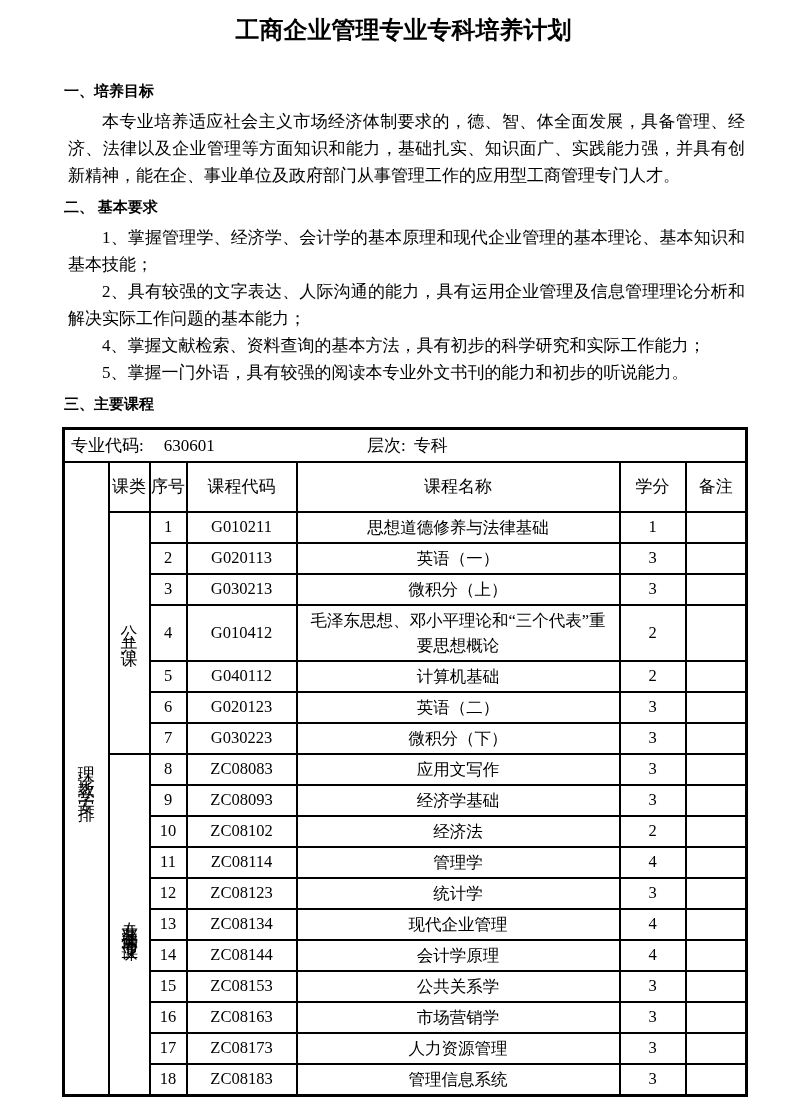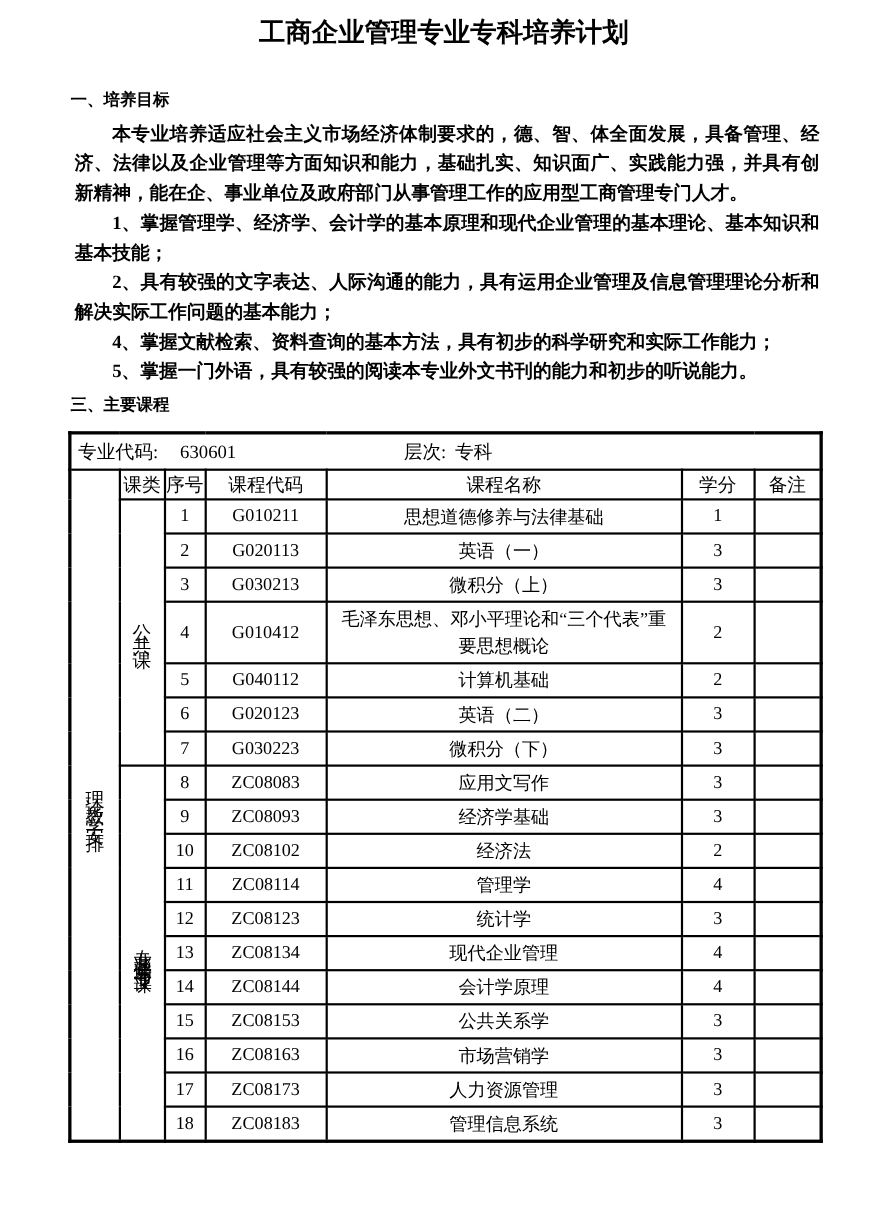--- a/index.html
+++ b/index.html
@@ -26,21 +26,20 @@
     font-size: 15px;
     line-height: 27px;
     margin: 5px 0 3px 2px;
   }
   .body-par {
     font-size: 17px;
     line-height: 27px;
     text-align: justify;
     text-indent: 2em;
     margin: 0 0 0 6px;
-    font-weight: bold;
   }
 
   table.course-table {
     border-collapse: collapse;
     table-layout: fixed;
     width: 683px;
     margin-top: 9px;
     border: 3px solid #000;
   }
   .course-table td {
@@ -55,21 +54,21 @@
     height: 33px;
     text-align: left;
     font-weight: 400;
     font-size: 17px;
     padding-left: 6px;
     white-space: nowrap;
   }
   .info-code-part { display: inline-block; width: 296px; }
   .info-code-value { margin-left: 20px; }
   .info-level-value { margin-left: 8px; }
-  tr.header-row td { height: 27px; font-size: 17px; }
+  tr.header-row td { height: 50px; font-size: 17px; }
   tr.course td { height: 29px; }
   td.name-cell {
     text-align: center;
     padding: 2px 7px;
     line-height: 25px;
   }
   td.vcell { vertical-align: middle; text-align: center; }
   .vtext {
     display: inline-block;
     writing-mode: vertical-lr;
@@ -84,20 +83,21 @@
 </head>
 <body>
 
 <div class="page">
 
   <h1 class="doc-title">工商企业管理专业专科培养计划</h1>
 
   <div class="sec-heading">一、培养目标</div>
   <p class="body-par">本专业培养适应社会主义市场经济体制要求的，德、智、体全面发展，具备管理、经济、法律以及企业管理等方面知识和能力，基础扎实、知识面广、实践能力强，并具有创新精神，能在企、事业单位及政府部门从事管理工作的应用型工商管理专门人才。</p>
 
+  <div class="sec-heading">二、 基本要求</div>
   <p class="body-par">1、掌握管理学、经济学、会计学的基本原理和现代企业管理的基本理论、基本知识和基本技能；</p>
   <p class="body-par">2、具有较强的文字表达、人际沟通的能力，具有运用企业管理及信息管理理论分析和解决实际工作问题的基本能力；</p>
   <p class="body-par">4、掌握文献检索、资料查询的基本方法，具有初步的科学研究和实际工作能力；</p>
   <p class="body-par">5、掌握一门外语，具有较强的阅读本专业外文书刊的能力和初步的听说能力。</p>
 
   <div class="sec-heading">三、主要课程</div>
 
   <table class="course-table">
     <colgroup>
       <col style="width:45px">

